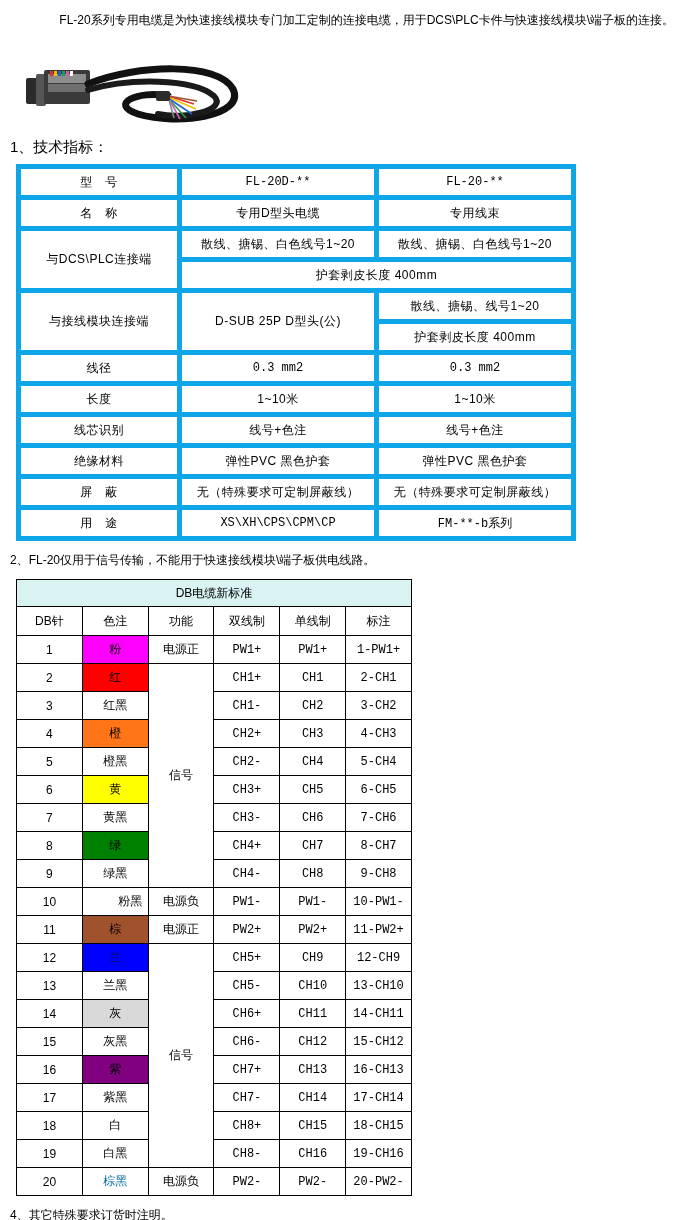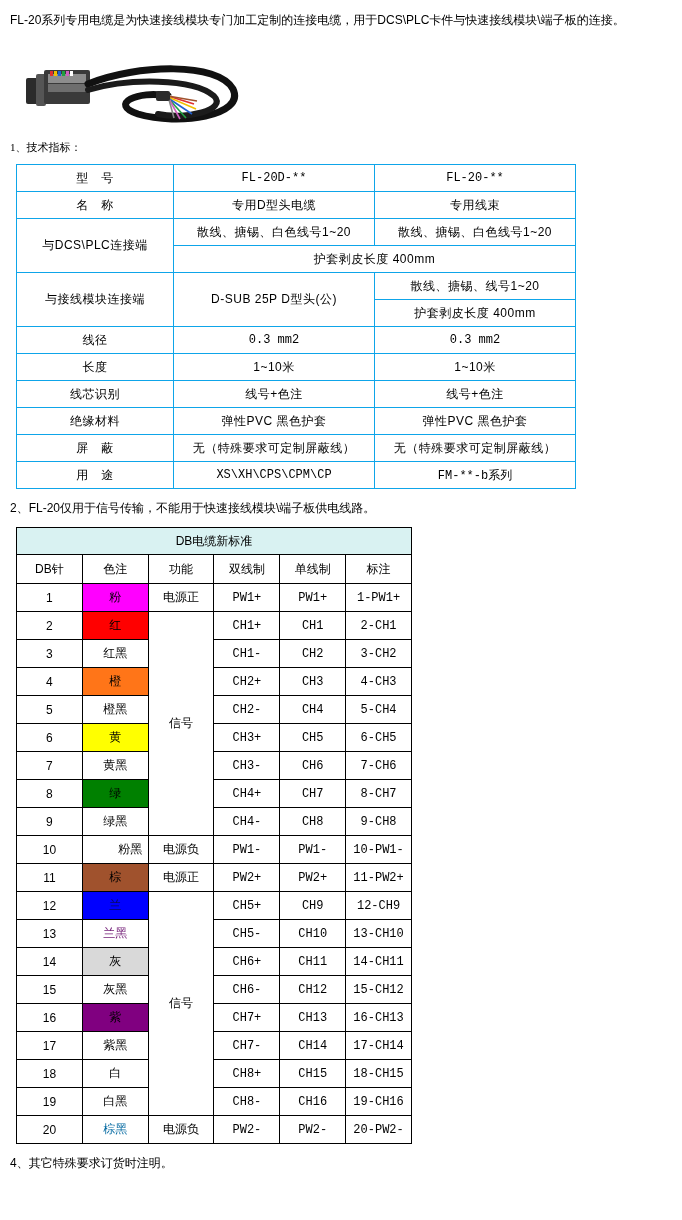--- a/index.html
+++ b/index.html
@@ -17,47 +17,47 @@
   .page {
     position: relative;
     width: 682px;
     padding: 10px 8px 8px 8px;
     box-sizing: border-box;
   }
   .intro {
     font-size: 12px;
     line-height: 16px;
     margin: 2px 0 6px 2px;
+    text-align: right;
   }
   .photo-wrap {
     margin: 6px 0 14px 10px;
     width: 250px;
     height: 90px;
   }
   .section-head {
-    font-size: 11px;
+    font-size: 15px;
     line-height: 18px;
     margin: 8px 0 8px 2px;
-    font-family: Liberation Serif, serif;
   }
   .note {
     font-size: 12px;
     line-height: 18px;
     margin: 10px 0 10px 2px;
   }
 
   
   table.spec {
     border-collapse: collapse;
     width: 560px;
     margin-left: 8px;
     table-layout: fixed;
   }
   table.spec td {
-    border: 1px solid #0ea5e9;
+    border: 5px solid #0ea5e9;
     height: 22px;
     text-align: center;
     vertical-align: middle;
     font-size: 12px;
     padding: 2px 3px;
     letter-spacing: 0.5px;
   }
   table.spec td.label {
     width: 150px;
   }
@@ -307,21 +307,21 @@
         <tr>
           <td class="c-pin">12</td>
           <td class="c-col swatch-cell" style="background: rgb(0, 0, 255); color: rgb(10, 10, 90);">兰</td>
           <td class="c-fn" rowspan="8">信号</td>
           <td class="c-dbl mono">CH5+</td>
           <td class="c-sgl mono">CH9</td>
           <td class="c-mark mono">12-CH9</td>
         </tr>
         <tr>
           <td class="c-pin">13</td>
-          <td class="c-col swatch-cell" style="background: rgb(255, 255, 255); color: #701a75; text-align: center;">兰黑</td>
+          <td class="c-col swatch-cell" style="background: rgb(255, 255, 255); color: #000000; text-align: center;">兰黑</td>
           <td class="c-dbl mono">CH5-</td>
           <td class="c-sgl mono">CH10</td>
           <td class="c-mark mono">13-CH10</td>
         </tr>
         <tr>
           <td class="c-pin">14</td>
           <td class="c-col swatch-cell" style="background: rgb(217, 217, 217); color: rgb(0, 0, 0);">灰</td>
           <td class="c-dbl mono">CH6+</td>
           <td class="c-sgl mono">CH11</td>
           <td class="c-mark mono">14-CH11</td>

